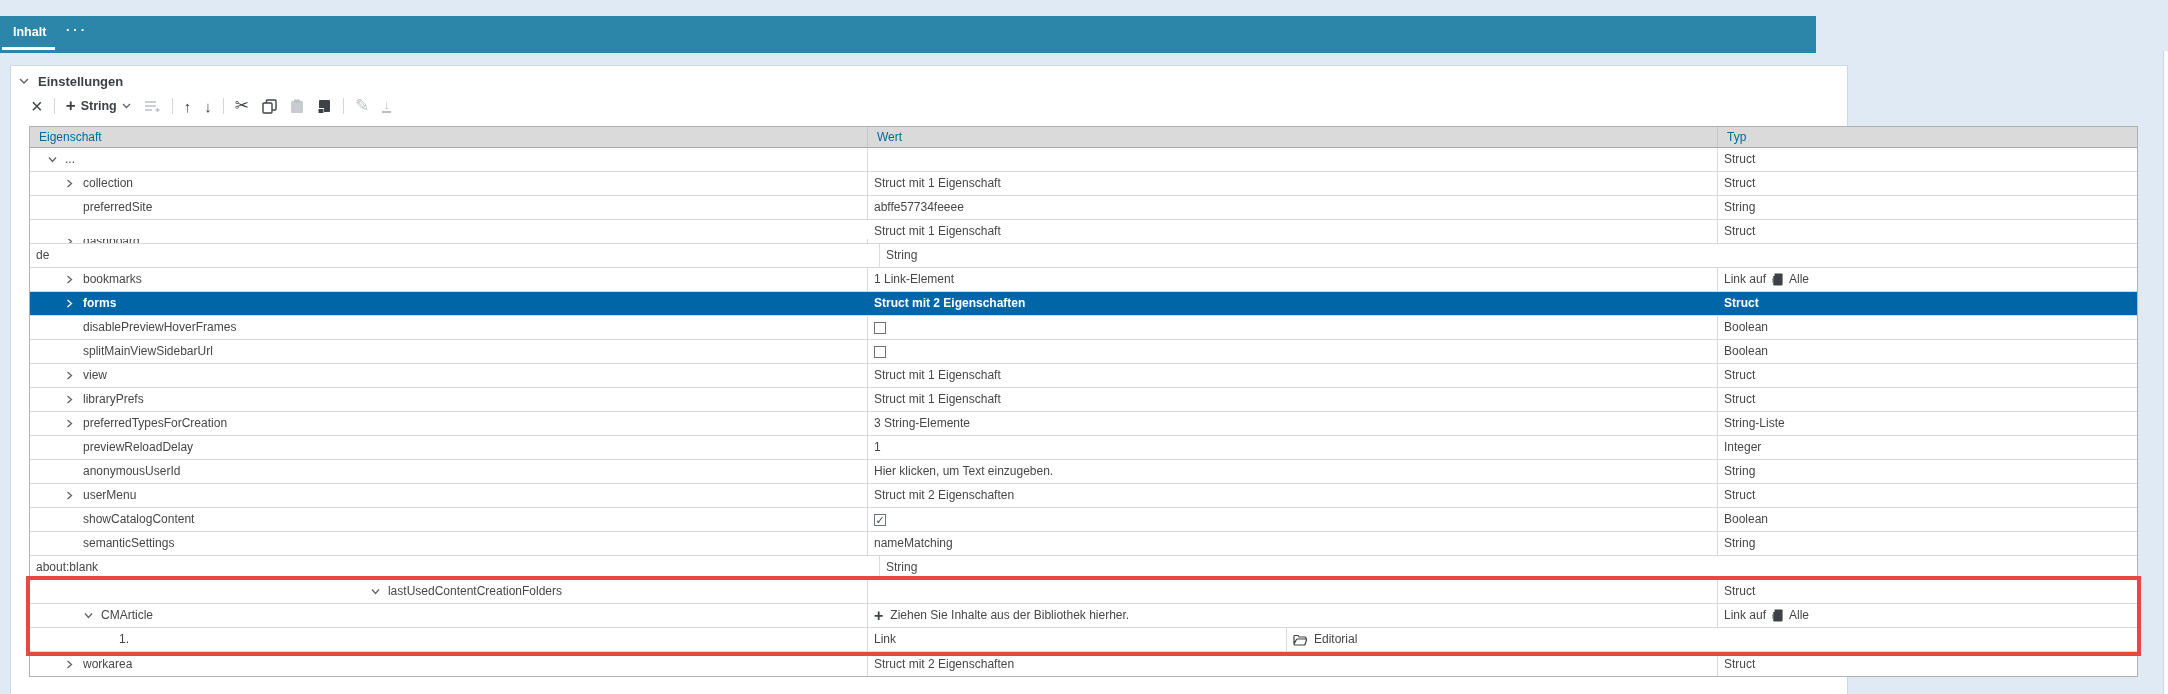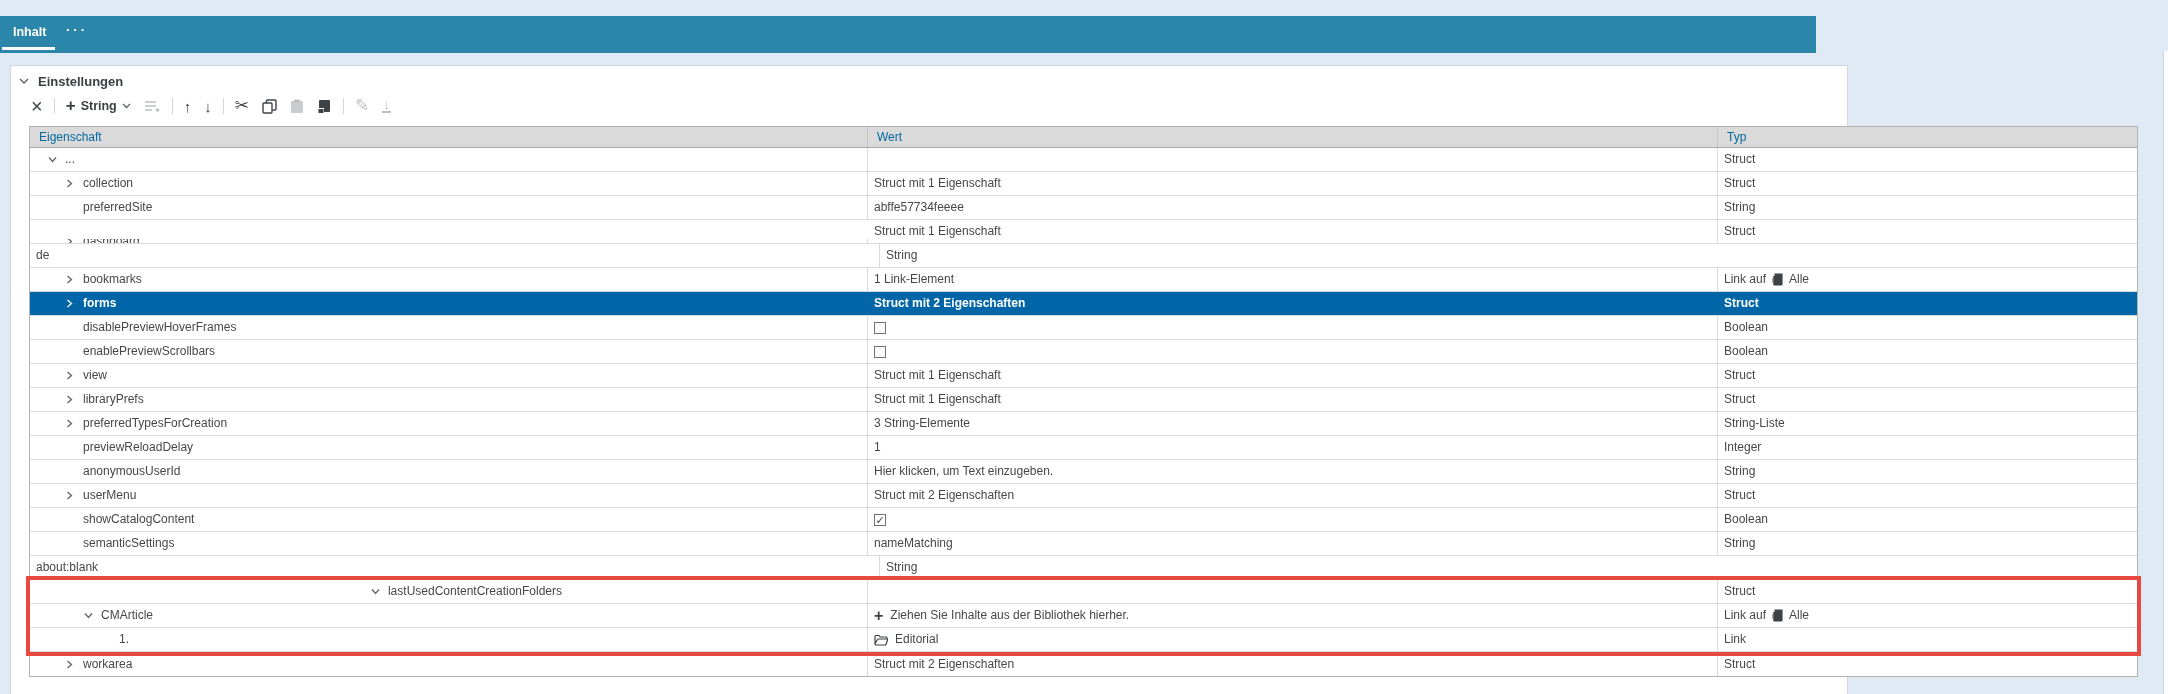--- a/index.html
+++ b/index.html
@@ -253,21 +253,21 @@
           <div class="cell w-val c-val">
             <span class="cb"></span>
           </div>
           <div class="cell w-typ c-typ">
             <span>Boolean</span>
           </div>
         </div>
         <div class="row">
           <div class="cell w-name" style="padding-left: 36px;">
             <span class="chev"></span>
-            <span>enablePreviewScrollbars</span>
+            <span>splitMainViewSidebarUrl</span>
           </div>
           <div class="cell w-val c-val">
             <span class="cb"></span>
           </div>
           <div class="cell w-typ c-typ">
             <span>Boolean</span>
           </div>
         </div>
         <div class="row">
           <div class="cell w-name" style="padding-left: 36px;">
@@ -429,32 +429,32 @@
               </svg>
             </span>
             <span>Alle</span>
           </div>
         </div>
         <div class="row">
           <div class="cell w-name" style="padding-left: 72px;">
             <span class="chev"></span>
             <span>1.</span>
           </div>
+          <div class="cell w-typ c-typ">
+            <span>Link</span>
+          </div>
           <div class="cell w-val c-val">
             <span class="vicon">
               <svg width="14" height="12" viewBox="0 0 14 12">
                 <path d="M1 2.5 A1 1 0 0 1 2 1.5 H5 L6.2 3 H12 A1 1 0 0 1 13 4 V5" stroke="#3d4247" stroke-width="1.2" fill="none"></path>
                 <path d="M1 2.5 V10 A1 1 0 0 0 2 11 H11 A1.2 1.2 0 0 0 12.1 10.2 L13.6 5.8 A0.7 0.7 0 0 0 12.9 5 H4.4 A1.2 1.2 0 0 0 3.3 5.8 L1 10" stroke="#3d4247" stroke-width="1.2" fill="none"></path>
               </svg>
             </span>
             <span>Editorial</span>
           </div>
-          <div class="cell w-typ c-typ">
-            <span>Link</span>
-          </div>
         </div>
         <div class="row">
           <div class="cell w-name" style="padding-left: 36px;">
             <span class="chev">
               <svg width="7" height="9" viewBox="0 0 7 9">
                 <path d="M1.5 1 L5.5 4.5 L1.5 8" stroke="#5f6368" stroke-width="1.3" fill="none"></path>
               </svg>
             </span>
             <span>workarea</span>
           </div>

